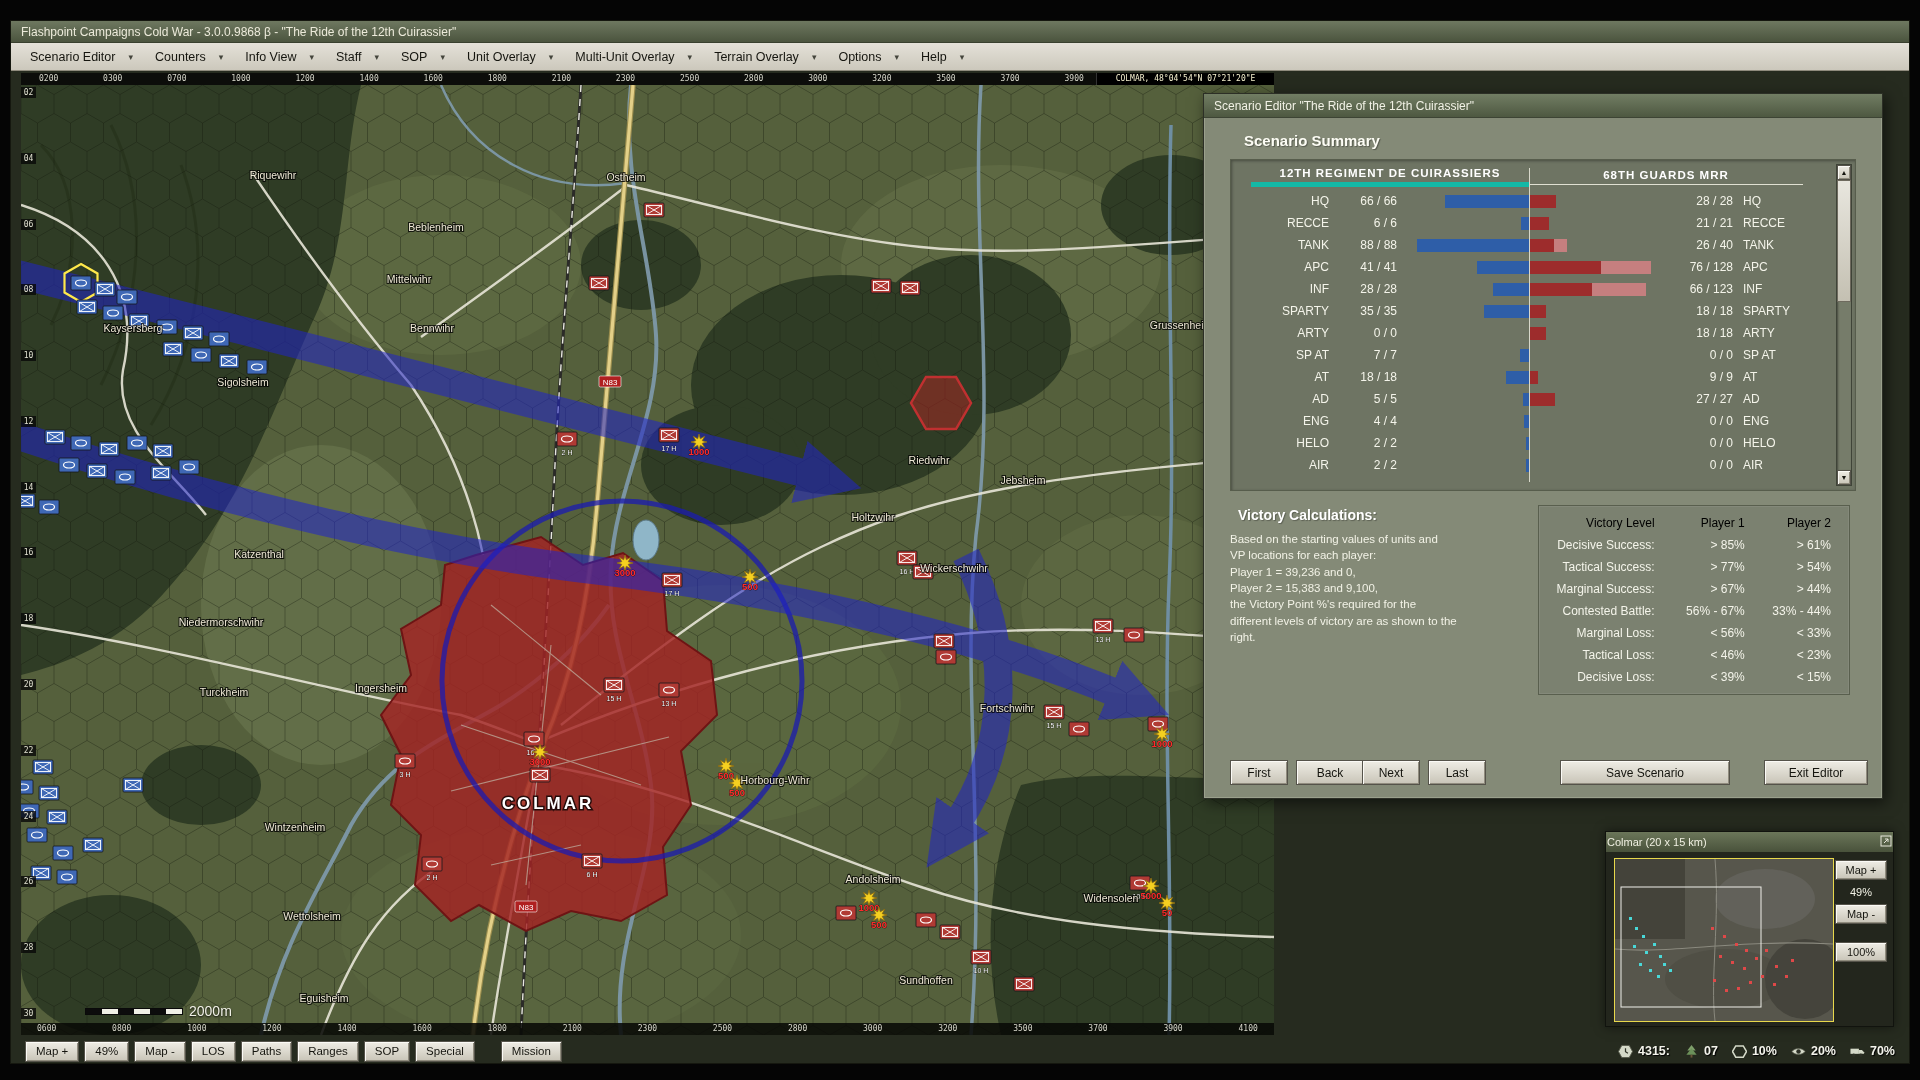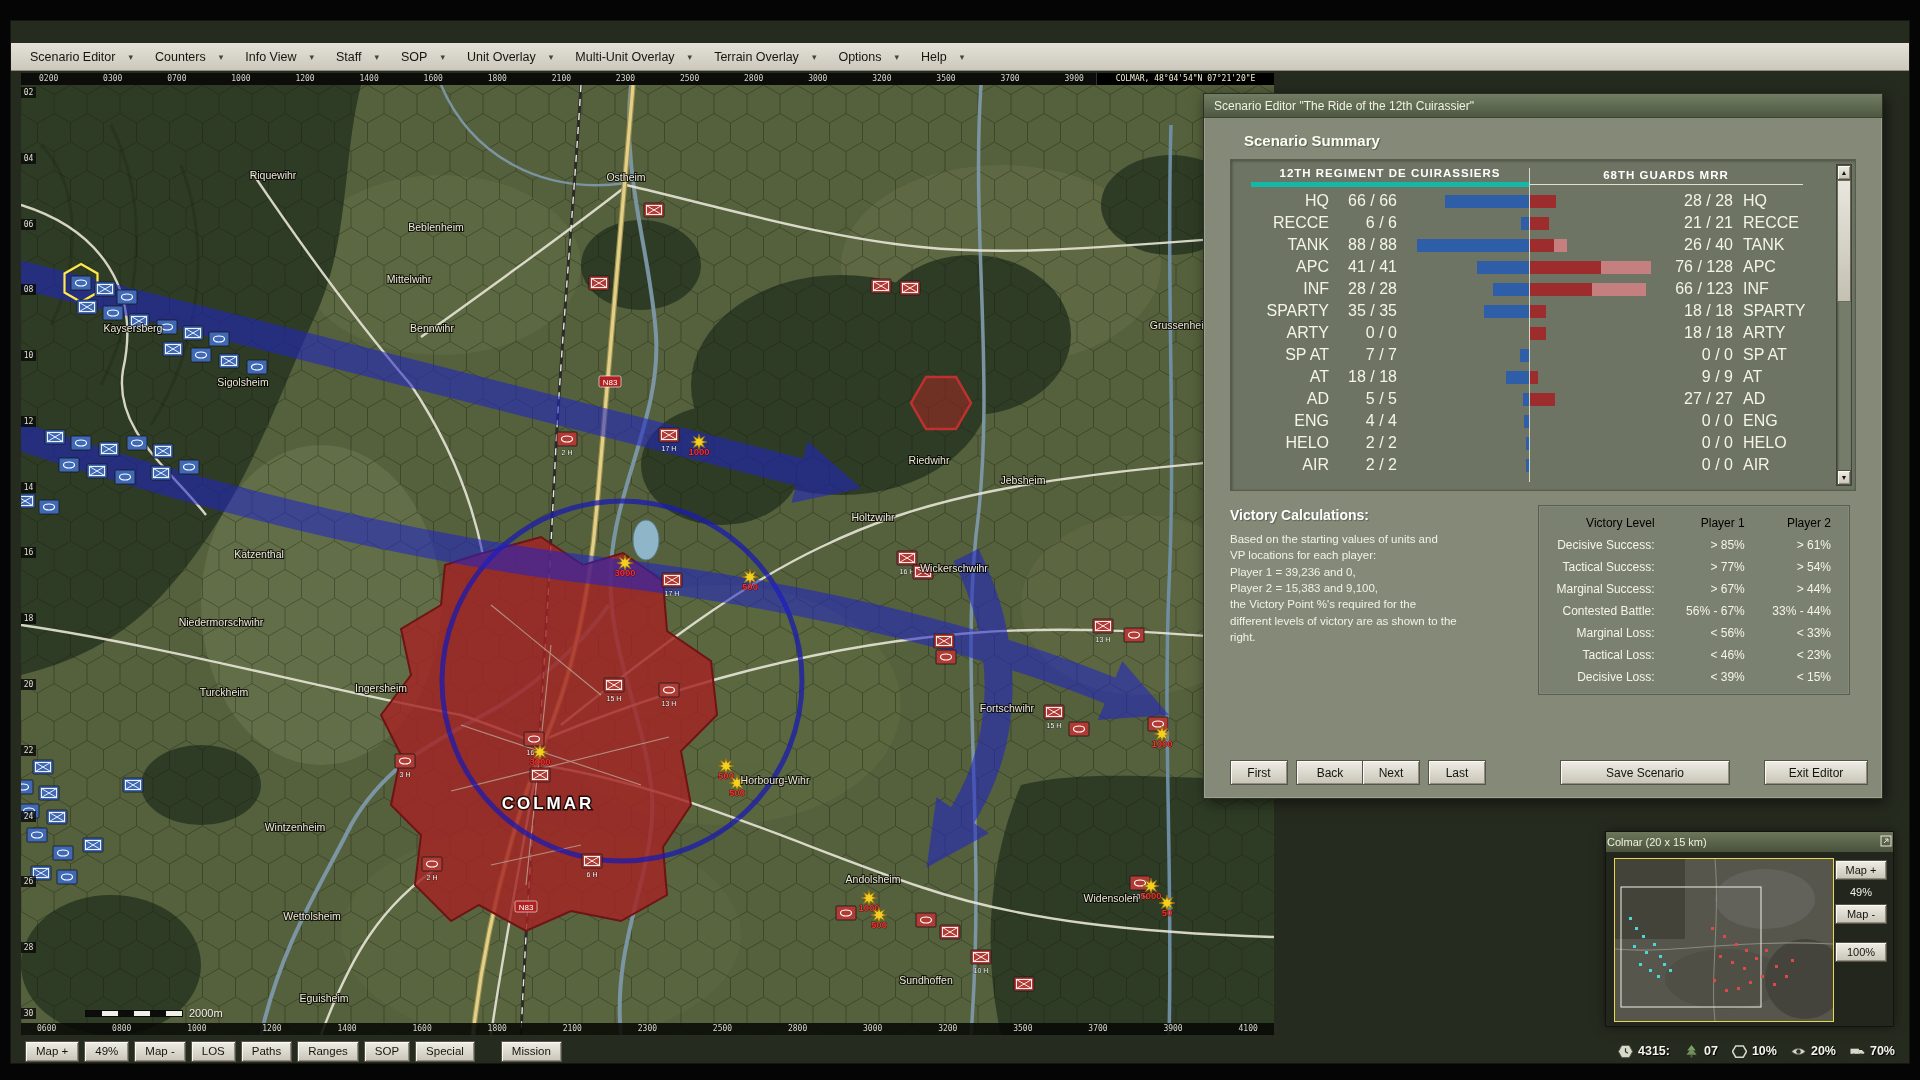--- a/index.html
+++ b/index.html
@@ -33,21 +33,21 @@
   .ruler-left span { display:block; width:15px; text-align:center; background:rgba(8,8,8,.8);
                      color:#e0e0d0; font:8px "DejaVu Sans Mono", monospace; padding:1px 0; }
   .ruler-bottom { position:absolute; bottom:0; left:0; width:100%; height:12px;
                   background:rgba(8,9,6,.88); z-index:6; display:flex; justify-content:space-between;
                   padding:0 16px; color:#d8d8cc; font:8px "DejaVu Sans Mono", monospace; line-height:12px; }
   .scalebar { position:absolute; left:64px; bottom:16px; z-index:7; display:flex; align-items:center; gap:6px; }
   .scalebar .segs { display:flex; border:1px solid #0a0a0a; }
   .scalebar .segs i { width:16px; height:5px; }
   .scalebar .segs i:nth-child(odd) { background:#0c0c0c; }
   .scalebar .segs i:nth-child(even) { background:#f0f0e6; }
-  .scale-label { color:#f2f2e8; font-size:11px; text-shadow:0 1px 2px #000;text-align:right; }
+  .scale-label { color:#f2f2e8; font-size:14px; text-shadow:0 1px 2px #000;text-align:right; }
 
   
   .btn, .tbtn, .mm-btn, .scroll-btn {
     background:linear-gradient(#efede5,#c8c4b7); border:1px solid #55534a;
     box-shadow:inset 1px 1px 0 #fbfaf6, inset -1px -1px 0 #908c7e;
     color:#15150f; font-family:"Liberation Sans",sans-serif; cursor:pointer; }
 
   
   .dialog { position:absolute; left:1192px; top:72px; width:680px; height:706px;
             background:#848a77; border:1px solid #2c2f26; z-index:20;
@@ -58,41 +58,41 @@
   .sum-head { margin:6px 0 10px 14px; font-size:15px; font-weight:bold; color:#fdfdf5;
               text-shadow:1px 1px 1px rgba(0,0,0,.35); }
   .summary-panel { position:relative; height:332px; background:#6e7463; border:1px solid #575d4c;
                    box-shadow:inset 1px 1px 3px rgba(0,0,0,.35); padding:4px 20px 4px 8px; }
   .summary-panel::after { content:''; position:absolute; left:298px; top:8px; bottom:8px; width:1px;
                           background:#d8d8ca; }
   .sum-headers { display:flex; height:26px; align-items:center; color:#fff; font-weight:bold;
                  font-size:11.5px; letter-spacing:1px; }
   .sum-headers .hl { width:278px; margin-left:12px; text-align:center; border-bottom:5px solid #14b8a6; padding-bottom:3px; }
   .sum-headers .hr { width:274px; text-align:center; border-bottom:1px solid #e0e0d2; padding-bottom:3px; }
-  .sum-row { display:flex; align-items:center; height:22px; font-size:16px; color:#f4f4ea; padding-left:12px; }
+  .sum-row { display:flex; align-items:center; height:22px; font-size:12px; color:#f4f4ea; padding-left:12px; }
   .sum-row .lbl.l { width:86px; text-align:right; padding-right:8px; }
   .sum-row .val.vl { width:70px; text-align:right; padding-right:10px; }
   .sum-row .bz { height:13px; display:flex; }
   .sum-row .bzl { width:122px; justify-content:flex-end; }
   .sum-row .bzr { width:132px; }
   .bar { height:13px; display:inline-block; }
   .bar.blue { background:#2e5ea8; }
   .bar.red { background:#9d2c2c; }
   .bar.redlight { background:#c57f7f; }
   .sum-row .val.vr { width:72px; text-align:right; padding-right:0; }
   .sum-row .lbl.r { width:70px; text-align:left; padding-left:10px; }
   .sum-scroll { position:absolute; right:3px; top:4px; bottom:4px; width:16px; background:#5a5f50;
                 border:1px solid #3f4438; display:flex; flex-direction:column; z-index:2;}
   .scroll-btn { height:15px; font-size:7px; line-height:12px; text-align:center; padding:0; }
   .scroll-track { flex:1; position:relative; background:#767c6a; box-shadow:inset 1px 1px 2px rgba(0,0,0,.4); }
   .scroll-thumb { position:absolute; top:0; left:0; right:0; height:42%;
                   background:linear-gradient(#e8e6de,#c4c0b2); border:1px solid #6e6a5e; }
   .victory { display:flex; margin-top:14px; gap:16px; }
   .vic-left { width:292px; }
-  .vic-left h3 { font-size:14px; color:#fff; margin:2px 0 8px; text-shadow:1px 1px 1px rgba(0,0,0,.3); }
+  .vic-left h3 { font-size:14px; color:#fff; margin:2px 8px 8px; text-shadow:1px 1px 1px rgba(0,0,0,.3); }
   .vic-left p { font-size:11.5px; color:#f2f2e6; line-height:1.42; white-space:pre-line; }
   .vic-table { width:312px; background:#7b8170; border:1px solid #595f4e; padding:6px 10px;
                box-shadow:inset 0 0 0 1px rgba(255,255,255,.07); align-self:flex-start; }
   .vic-row { display:flex; height:22px; align-items:center; font-size:12px; color:#f4f4ea; }
   .vic-row .c0 { flex:1.35; text-align:right; padding-right:12px; }
   .vic-row .c1, .vic-row .c2 { flex:1; text-align:right; padding-right:8px; }
   .vic-head { font-weight:normal; color:#000000; }
   .dlg-btns { position:absolute; left:26px; right:14px; bottom:14px; height:26px; }
   .btn { position:absolute; height:25px; font-size:12px; }
   #btnFirst { left:0; width:58px; } #btnBack { left:66px; width:68px; }
@@ -125,20 +125,23 @@
   .sgroup { display:flex; align-items:center; gap:5px; }
   .sicon { width:15px; height:15px; display:inline-block; }
   .sicon svg { display:block; width:15px; height:15px; }
 </style>
 </head>
 <body>
 
 <div class="screen">
   <div class="app-frame">
 
+    <div class="titlebar">
+      <span>Flashpoint Campaigns Cold War - 3.0.0.9868 β - "The Ride of the 12th Cuirassier"</span>
+    </div>
 
     <div class="menubar">
         <div class="menu-item">
           <span>Scenario Editor</span>
           <span class="caret">▾</span>
         </div>
         <div class="menu-item">
           <span>Counters</span>
           <span class="caret">▾</span>
         </div>

